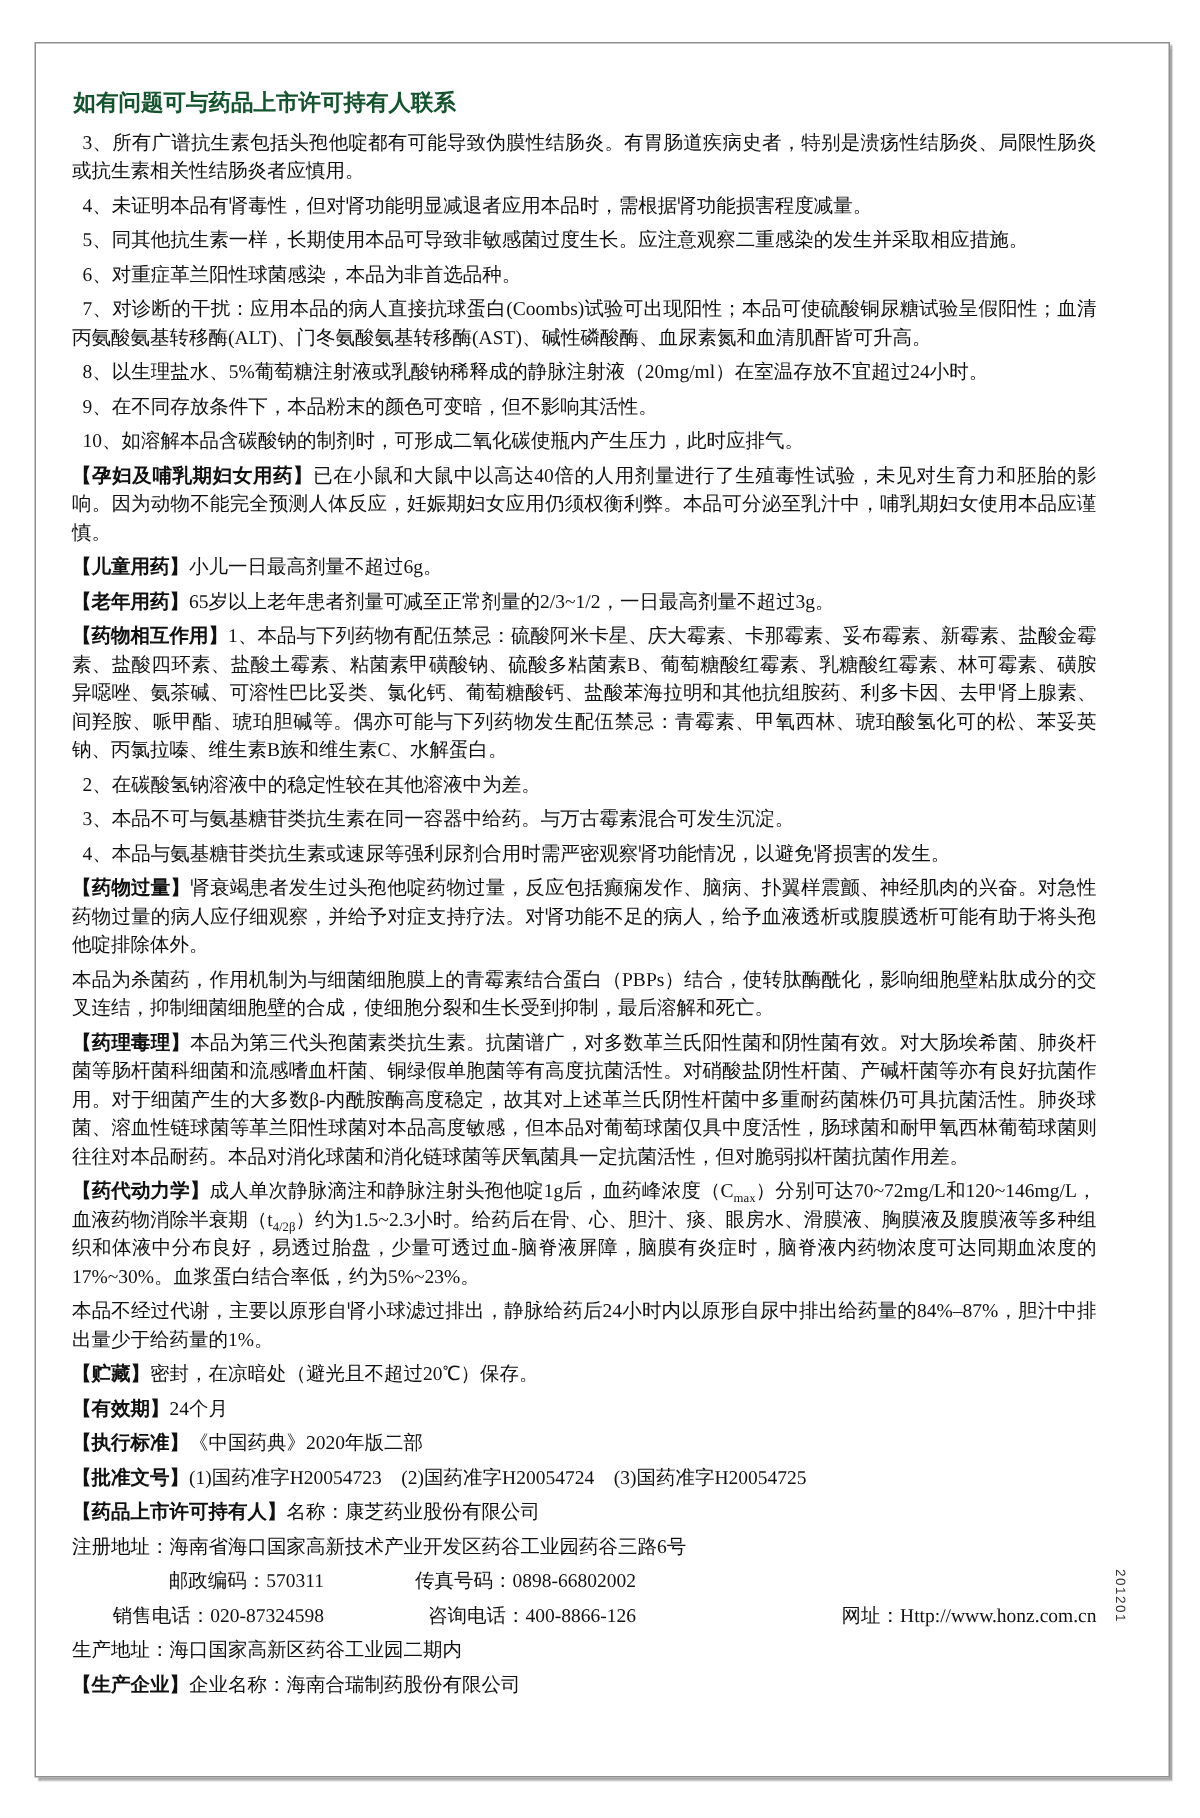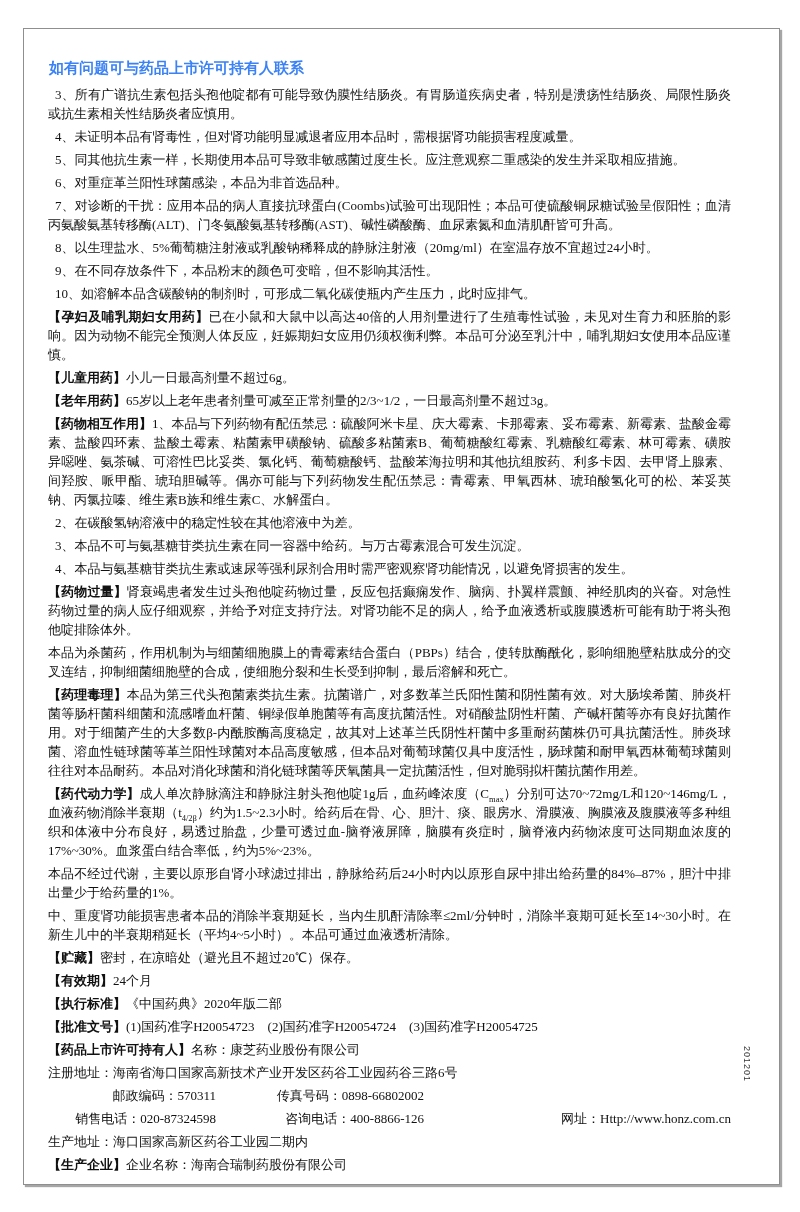--- a/index.html
+++ b/index.html
@@ -24,21 +24,21 @@
   p.para{margin:4px;padding:0;font-family:Liberation Serif, serif;}
   p.item{text-indent:7px;}
   b.label{font-weight:bold;}
   sub{font-size:8.5px;line-height:0;}
   .cols{display:flex;text-align:right;}
   .cols span:nth-child(1){width:168px;flex:0 0 auto;}
   .cols span:nth-child(2){width:208px;flex:0 0 auto;}
   .cols span:nth-child(3){flex:1 1 auto;}
   .footer-note{
     margin:30px 0 0 25px;
-    font-size:15px;font-weight:bold;color:#3b82f6;
+    font-size:15px;font-weight:bold;color:#14532d;
   }
   .side-code{
     position:absolute;right:14px;top:1030px;
     font-size:9px;color:#333;letter-spacing:1px;
     transform:rotate(90deg);transform-origin:center;
   }
 </style>
 </head>
 <body>
 
@@ -58,21 +58,20 @@
       <p class="para"><b class="label">【老年用药】</b>65岁以上老年患者剂量可减至正常剂量的2/3~1/2，一日最高剂量不超过3g。</p>
       <p class="para"><b class="label">【药物相互作用】</b>1、本品与下列药物有配伍禁忌：硫酸阿米卡星、庆大霉素、卡那霉素、妥布霉素、新霉素、盐酸金霉素、盐酸四环素、盐酸土霉素、粘菌素甲磺酸钠、硫酸多粘菌素B、葡萄糖酸红霉素、乳糖酸红霉素、林可霉素、磺胺异噁唑、氨茶碱、可溶性巴比妥类、氯化钙、葡萄糖酸钙、盐酸苯海拉明和其他抗组胺药、利多卡因、去甲肾上腺素、间羟胺、哌甲酯、琥珀胆碱等。偶亦可能与下列药物发生配伍禁忌：青霉素、甲氧西林、琥珀酸氢化可的松、苯妥英钠、丙氯拉嗪、维生素B族和维生素C、水解蛋白。</p>
       <p class="para item">2、在碳酸氢钠溶液中的稳定性较在其他溶液中为差。</p>
       <p class="para item">3、本品不可与氨基糖苷类抗生素在同一容器中给药。与万古霉素混合可发生沉淀。</p>
       <p class="para item">4、本品与氨基糖苷类抗生素或速尿等强利尿剂合用时需严密观察肾功能情况，以避免肾损害的发生。</p>
       <p class="para"><b class="label">【药物过量】</b>肾衰竭患者发生过头孢他啶药物过量，反应包括癫痫发作、脑病、扑翼样震颤、神经肌肉的兴奋。对急性药物过量的病人应仔细观察，并给予对症支持疗法。对肾功能不足的病人，给予血液透析或腹膜透析可能有助于将头孢他啶排除体外。</p>
       <p class="para">本品为杀菌药，作用机制为与细菌细胞膜上的青霉素结合蛋白（PBPs）结合，使转肽酶酰化，影响细胞壁粘肽成分的交叉连结，抑制细菌细胞壁的合成，使细胞分裂和生长受到抑制，最后溶解和死亡。</p>
       <p class="para"><b class="label">【药理毒理】</b>本品为第三代头孢菌素类抗生素。抗菌谱广，对多数革兰氏阳性菌和阴性菌有效。对大肠埃希菌、肺炎杆菌等肠杆菌科细菌和流感嗜血杆菌、铜绿假单胞菌等有高度抗菌活性。对硝酸盐阴性杆菌、产碱杆菌等亦有良好抗菌作用。对于细菌产生的大多数β-内酰胺酶高度稳定，故其对上述革兰氏阴性杆菌中多重耐药菌株仍可具抗菌活性。肺炎球菌、溶血性链球菌等革兰阳性球菌对本品高度敏感，但本品对葡萄球菌仅具中度活性，肠球菌和耐甲氧西林葡萄球菌则往往对本品耐药。本品对消化球菌和消化链球菌等厌氧菌具一定抗菌活性，但对脆弱拟杆菌抗菌作用差。</p>
       <p class="para"><b class="label">【药代动力学】</b>成人单次静脉滴注和静脉注射头孢他啶1g后，血药峰浓度（C<sub>max</sub>）分别可达70~72mg/L和120~146mg/L，血液药物消除半衰期（t<sub>4/2β</sub>）约为1.5~2.3小时。给药后在骨、心、胆汁、痰、眼房水、滑膜液、胸膜液及腹膜液等多种组织和体液中分布良好，易透过胎盘，少量可透过血-脑脊液屏障，脑膜有炎症时，脑脊液内药物浓度可达同期血浓度的17%~30%。血浆蛋白结合率低，约为5%~23%。</p>
       <p class="para">本品不经过代谢，主要以原形自肾小球滤过排出，静脉给药后24小时内以原形自尿中排出给药量的84%–87%，胆汁中排出量少于给药量的1%。</p>
-      <p class="para">中、重度肾功能损害患者本品的消除半衰期延长，当内生肌酐清除率≤2ml/分钟时，消除半衰期可延长至14~30小时。在新生儿中的半衰期稍延长（平均4~5小时）。本品可通过血液透析清除。</p>
       <p class="para"><b class="label">【贮藏】</b>密封，在凉暗处（避光且不超过20℃）保存。</p>
       <p class="para"><b class="label">【有效期】</b>24个月</p>
       <p class="para"><b class="label">【执行标准】</b>《中国药典》2020年版二部</p>
       <p class="para"><b class="label">【批准文号】</b>(1)国药准字H20054723　(2)国药准字H20054724　(3)国药准字H20054725</p>
       <p class="para"><b class="label">【药品上市许可持有人】</b>名称：康芝药业股份有限公司</p>
       <p class="para">注册地址：海南省海口国家高新技术产业开发区药谷工业园药谷三路6号</p>
       <p class="para cols">
         <span>邮政编码：570311</span>
         <span>传真号码：0898-66802002</span>
       </p>

